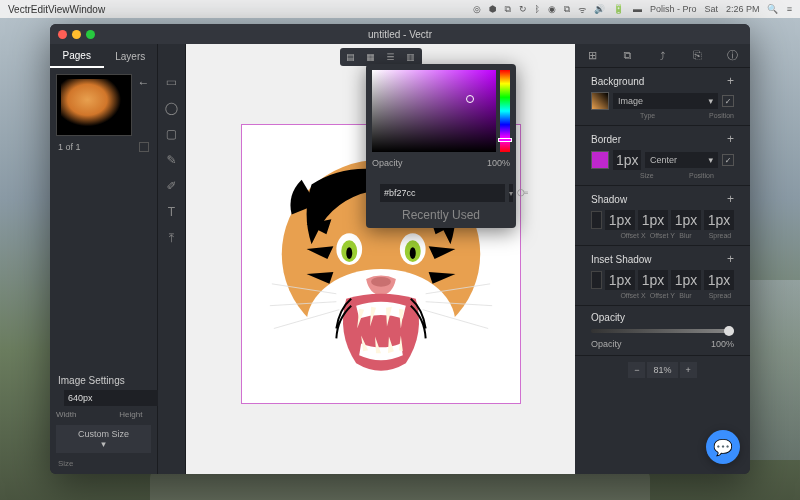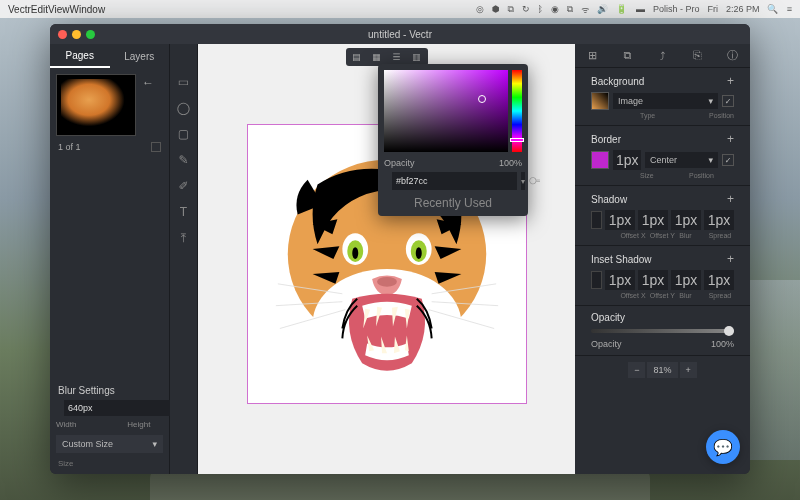--- a/index.html
+++ b/index.html
@@ -18,38 +18,38 @@
 .traffic-lights { display: flex; gap: 5px; }
 .traffic-lights span { width: 9px; height: 9px; border-radius: 50%; }
 .tl-red { background: #ff5f56; }
 .tl-yellow { background: #ffbd2e; }
 .tl-green { background: #27c93f; }
 .title { position: absolute; left: 50%; transform: translateX(-50%); font-size: 10px; color: #ccc; }
 
 .app-body { flex: 1; display: flex; }
 
 
-.left-panel { width: 120px; background: #2a2d33; display: flex; flex-direction: column; border-right: 1px solid #1a1c20; }
+.left-panel { width: 108px; background: #2a2d33; display: flex; flex-direction: column; border-right: 1px solid #1a1c20; }
 .tabs { display: flex; height: 24px; }
 .tabs div { flex: 1; display: flex; align-items: center; justify-content: center; font-size: 10px; color: #bbb; cursor: pointer; }
 .tabs div.active { color: #fff; border-bottom: 2px solid #fff; }
 .page-thumb-row { display: flex; padding: 6px; gap: 4px; align-items: flex-start; }
 .page-thumb { width: 80px; height: 62px; background: #000; border: 1px solid #444; position: relative; }
 .page-thumb-inner { position: absolute; inset: 4px; background: radial-gradient(ellipse at 40% 40%, #e8a04f 0%, #d1762a 35%, #000 60%); }
 .back-arrow { width: 16px; color: #aaa; font-size: 12px; text-align: center; cursor: pointer; }
 .page-counter { font-size: 9px; color: #aaa; padding: 0 8px 6px; display: flex; justify-content: space-between; align-items: center; }
 .page-counter .sq { width: 10px; height: 10px; border: 1px solid #555; }
 .add-page { margin: 6px; padding: 6px; background: #33363d; color: #bbb; font-size: 9px; letter-spacing: 1px; text-align: center; cursor: pointer; }
 .section-title { font-size: 10px; color: #ccc; padding: 6px 8px 4px; }
 .size-row { display: flex; gap: 4px; padding: 0 14px 4px; align-items: center; }
 .size-input { flex: 1; background: #1e2025; color: #ddd; font-size: 9px; padding: 3px 4px; border: none; text-align: left; }
 .link-icon { width: 12px; height: 12px; display: flex; align-items: center; justify-content: center; color: #888; font-size: 8px; }
 .size-labels { display: flex; padding: 0 6px 6px; font-size: 8px; color: #888; }
 .size-labels span { flex: 1; }
-.dropdown { margin: 0 6px 6px; background: #33363d; color: #bbb; font-size: 9px; padding: 4px 6px; display: flex; justify-content: space-between; align-items: center; cursor: pointer; }
+.dropdown { margin: 0 6px 6px; background: #33363d; color: #bbb; font-size: 9px; padding: 4px 6px; display: flex; justify-content: space-between; align-items: center; cursor: pointer; flex-direction: column; }
 
 
 .tool-strip { width: 28px; background: #2a2d33; display: flex; flex-direction: column; align-items: center; gap: 10px; padding-top: 30px; border-right: 1px solid #1a1c20; }
 .tool-strip div { width: 16px; height: 16px; display: flex; align-items: center; justify-content: center; color: #888; font-size: 12px; cursor: pointer; }
 
 
 .canvas-area { flex: 1; background: #f0f0f0; display: flex; align-items: center; justify-content: center; position: relative; }
 .canvas-toolbar { position: absolute; top: 4px; left: 50%; transform: translateX(-50%); display: flex; gap: 2px; background: #33363d; padding: 2px; border-radius: 3px; }
 .canvas-toolbar div { width: 18px; height: 14px; display: flex; align-items: center; justify-content: center; color: #aaa; font-size: 9px; cursor: pointer; }
 .artboard { width: 280px; height: 280px; background: #fff; border: 1px solid #d070d0; position: relative; margin-top: 10px; }
@@ -57,21 +57,21 @@
 .tiger svg { width: 100%; height: 100%; }
 
 
 .color-pop { position: absolute; top: 20px; left: 180px; width: 150px; background: #2f3238; border-radius: 4px; box-shadow: 0 4px 20px rgba(0,0,0,0.5); padding: 6px; z-index: 10; }
 .color-field { width: 100%; height: 82px; position: relative; display: flex; gap: 4px; }
 .sat-val { flex: 1; background: linear-gradient(to top, #000, transparent), linear-gradient(to right, #fff, #c000ff); position: relative; }
 .sat-val .cursor { position: absolute; top: 30%; right: 18%; width: 8px; height: 8px; border: 1px solid #fff; border-radius: 50%; }
 .hue { width: 10px; background: linear-gradient(to bottom, #f00, #ff0, #0f0, #0ff, #00f, #f0f, #f00); position: relative; }
 .hue .slider { position: absolute; bottom: 12%; left: -2px; right: -2px; height: 4px; border: 1px solid #fff; background: #f0f; }
 .cp-row { display: flex; justify-content: space-between; align-items: center; font-size: 9px; color: #aaa; margin-top: 6px; }
-.cp-hex { display: flex; gap: 4px; margin-top: 4px; padding-left: 8px; }
+.cp-hex { display: flex; gap: 4px; margin-top: 16px; padding-left: 8px; }
 .cp-hex input { flex: 1; background: #1e2025; border: none; color: #ddd; font-size: 9px; padding: 4px; }
 .cp-hex .chev { width: 16px; background: #1e2025; display: flex; align-items: center; justify-content: center; color: #888; font-size: 8px; cursor: pointer; }
 .cp-hex .eyedrop { width: 16px; display: flex; align-items: center; justify-content: center; color: #888; font-size: 10px; cursor: pointer; }
 .cp-recent { font-size: 12px; color: #888; margin-top: 6px; text-align: center; }
 
 
 .right-panel { width: 175px; background: #2a2d33; display: flex; flex-direction: column; font-size: 9px; color: #bbb; overflow-y: auto; }
 .rp-toolbar { height: 24px; display: flex; border-bottom: 1px solid #1a1c20; }
 .rp-toolbar div { flex: 1; display: flex; align-items: center; justify-content: center; color: #999; font-size: 11px; cursor: pointer; }
 .rp-section { border-bottom: 1px solid #1a1c20; padding: 6px 16px; }
@@ -116,21 +116,21 @@
     <span>⧉</span>
     <span>↻</span>
     <span>ᛒ</span>
     <span>◉</span>
     <span>⧉</span>
     <span>ᯤ</span>
     <span>🔊</span>
     <span>🔋</span>
     <span>▬</span>
     <span>Polish - Pro</span>
-    <span>Fri</span>
+    <span>Sat</span>
     <span>2:26 PM</span>
     <span>🔍</span>
     <span>≡</span>
   </div>
 </div>
 
 <div class="city"></div>
 <div class="dock"></div>
 
 <div class="app-window">
@@ -154,21 +154,21 @@
         <div class="page-thumb">
             <div class="page-thumb-inner"></div>
           </div>
         <div class="back-arrow">←</div>
       </div>
       <div class="page-counter">
         <span>1 of 1</span>
         <span class="sq"></span>
       </div>
       <div style="flex:1"></div>
-      <div class="section-title">Blur Settings</div>
+      <div class="section-title">Image Settings</div>
       <div class="size-row">
         <input class="size-input" value="640px" style="">
         <div class="link-icon">⚭</div>
         <input class="size-input" value="640px" style="">
       </div>
       <div class="size-labels">
         <span>Width</span>
         <span style="width:12px"></span>
         <span>Height</span>
       </div>

